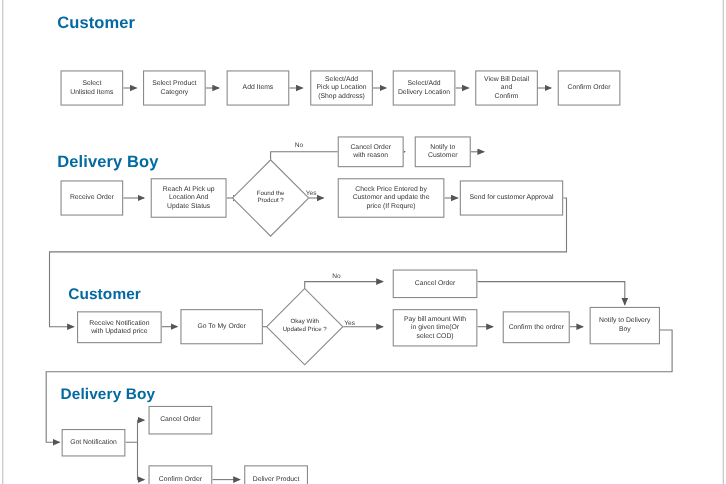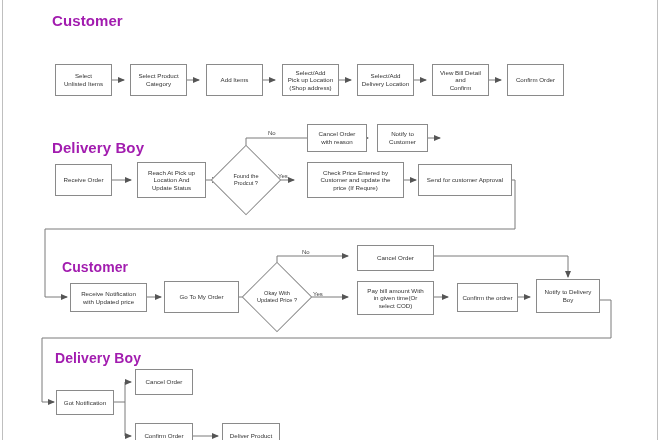--- a/index.html
+++ b/index.html
@@ -17,21 +17,21 @@
     position:absolute;
     border-left:1px solid #bfbfbf;
     border-right:1px solid #bfbfbf;
     left:2px;top:0;width:656px;height:440px;
     box-sizing:border-box;
   }
 
   .lane-title{
     position:absolute;
     font-weight:bold;
-    color:#a21caf;
+    color:#0369a1;
     letter-spacing:.1px;
     white-space:nowrap;
   }
 
   .node{
     position:absolute;
     box-sizing:border-box;
     border:1px solid #8a8a8a;
     background:#ffffff;
     display:flex;

